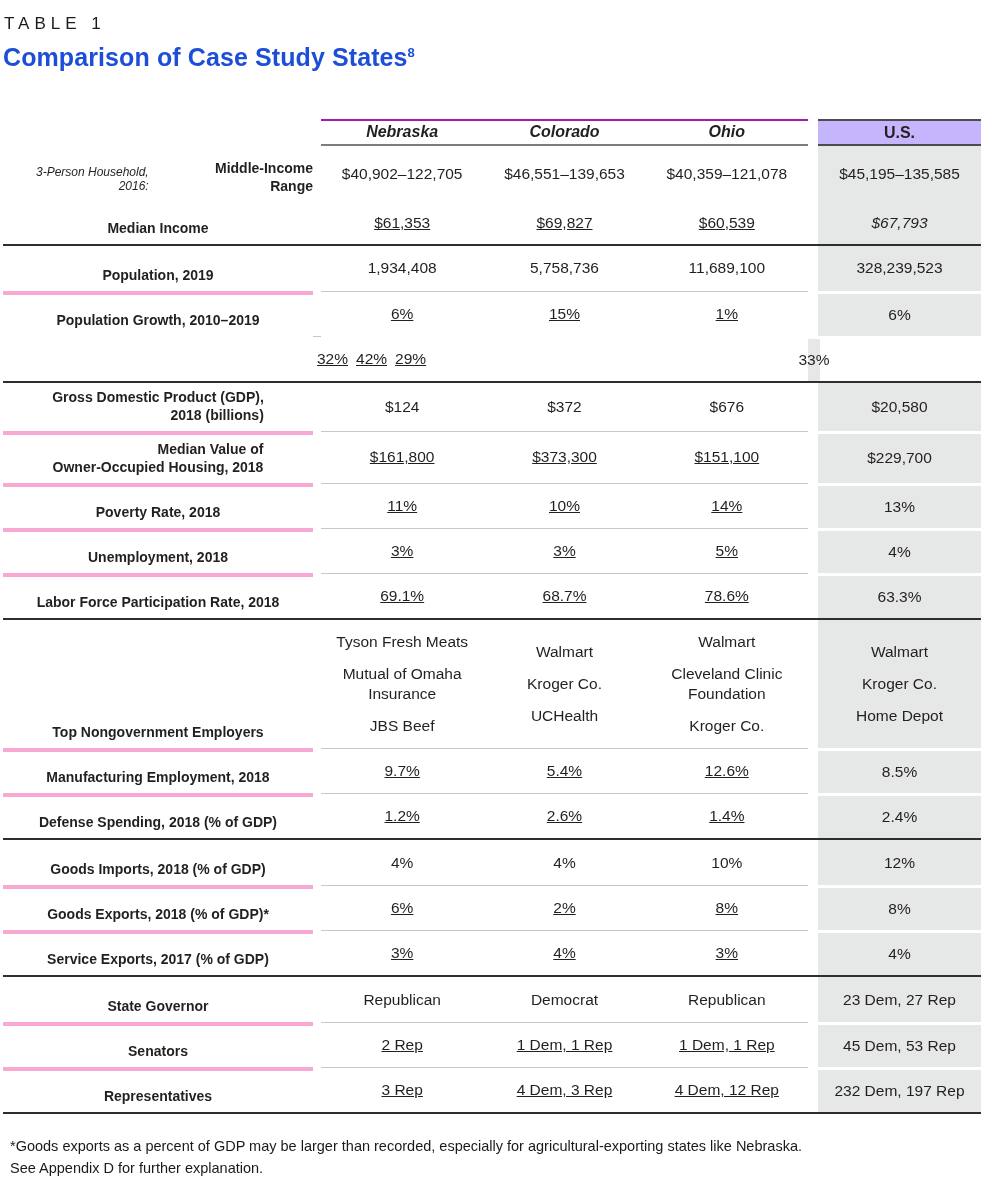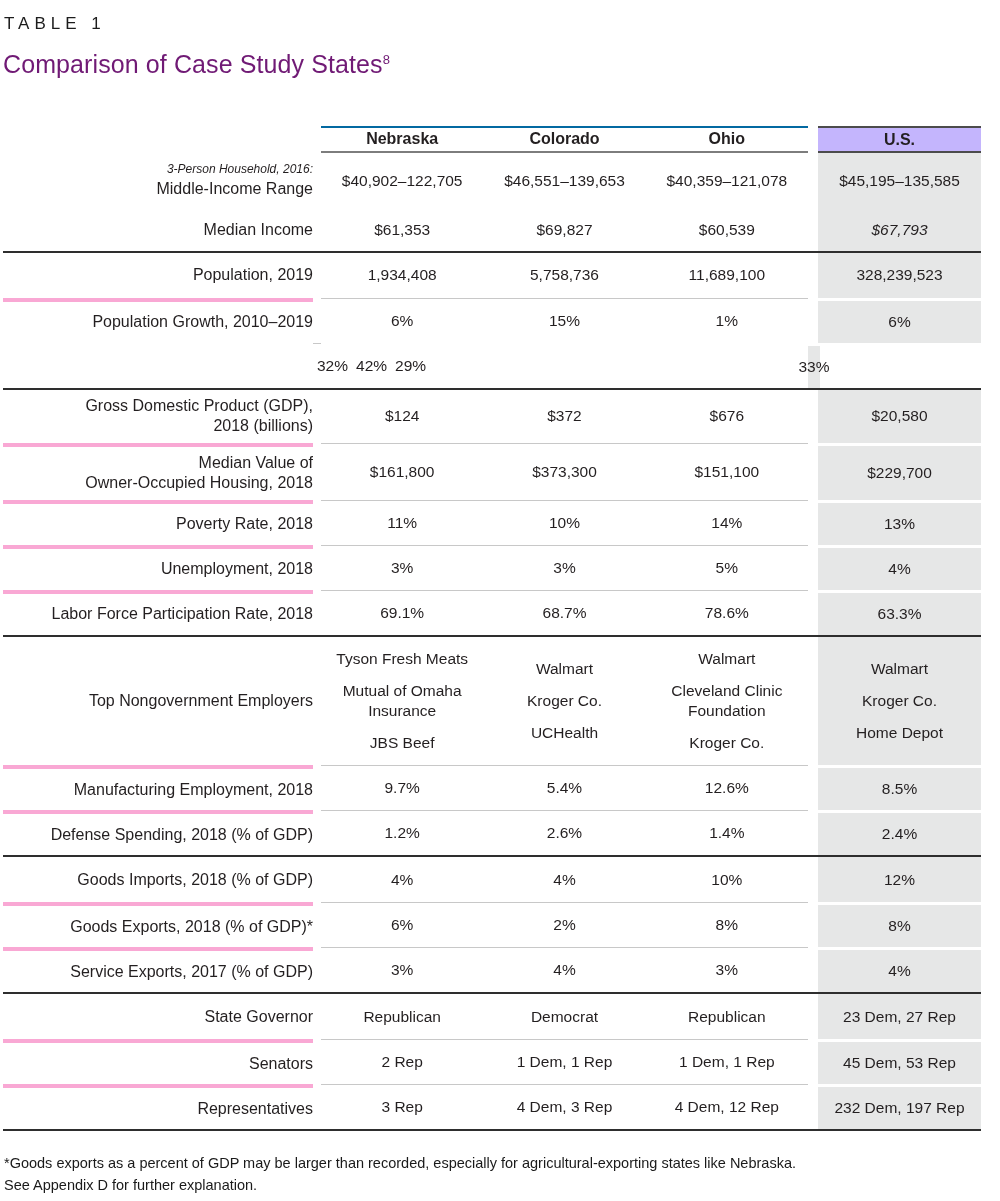--- a/index.html
+++ b/index.html
@@ -12,95 +12,96 @@
     -webkit-font-smoothing: antialiased;
   }
   .page { padding: 12px 22px 0 3px; width: 975px; }
 
   
   .eyebrow {
     font-size: 17px; letter-spacing: 5px; font-weight: 400;
     color: #1c1c1c; margin: 2px 0 8px 1px;
   }
   .heading {
-    font-size: 25px; font-weight: 400; letter-spacing: 0.1px;
-    margin: 16px 0 0 0; color: #701a75;
+    font-size: 25px; font-weight: 700; letter-spacing: 0.1px;
+    margin: 9px 0 0 0; color: #1d4ed8;
   }
   .heading sup { font-size: 13px; vertical-align: super; line-height: 0; }
 
   
   .table { margin-top: 47px; width: 978px; }
   .grid-row {
     display: grid;
     grid-template-columns: 310px 8px 487px 10px 163px;
     align-items: stretch;
   }
 
   
   .header-row { min-height: 25px; }
   .head-group {
     display: flex; align-items: flex-start;
-    border-top: 2px solid #0369a1;
+    border-top: 2px solid #a21caf;
     border-bottom: 2px solid #7d7d7d;
+    font-style: italic;
   }
   .head-cell {
     flex: 1; text-align: center; font-weight: 700; font-size: 16px;
     padding: 2px 0 3px;
   }
   .us-head {
     display: flex; align-items: center; justify-content: center;
     background: #c4b5fd;
     border-top: 2px solid #4c4c4c;
     border-bottom: 2px solid #4c4c4c;
     font-weight: 700; font-size: 16px;
   }
 
   
   .sec { border-bottom: 2.5px solid #2e2e2e; }
   .row { min-height: 45px; }
   .label-cell {
-    display: flex; flex-direction: column; justify-content: center;
-    align-items: flex-end; text-align: right; padding: 6px 0;
+    display: flex; justify-content: center;
+    align-items: flex-end; text-align: right; padding: 6px 0; gap: 20px;
   }
   .note {
     font-style: italic; font-size: 12px; font-weight: 400;
     margin-bottom: 3px; color: #231f20;
   }
   .ltext {
-    font-weight: 400; font-size: 16px; line-height: 1.28;
+    font-weight: 700; font-size: 14px; line-height: 1.28;
     white-space: pre-line;
   }
   .values { display: flex; }
   .v {
     flex: 1; display: flex; flex-direction: column;
     align-items: center; justify-content: center;
     text-align: center; font-size: 15.5px; padding: 6px 4px; line-height: 1.3;
   }
   .us-cell {
     background: #e6e7e7;
     display: flex; flex-direction: column;
     align-items: center; justify-content: center;
     text-align: left; font-size: 15.5px; padding: 6px 6px; line-height: 1.3;
   }
   .emp { margin: 6px 0; }
 
   
   .sec .row + .row .label-cell { border-top: 4px solid #f9a8d4; }
-  .sec .row + .row .values     { border-top: 1px solid #c8c8c8; }
+  .sec .row + .row .values     { border-top: 1px solid #c8c8c8; text-decoration: underline; }
   .sec .row + .row .us-cell    { border-top: 3px solid #ffffff; }
   
   .sec.nodiv .row + .row .label-cell,
   .sec.nodiv .row + .row .values { border-top: 0; }
   .sec.nodiv .row + .row .us-cell { border-top: 0; font-style: italic; }
   .sec.nodiv .row { min-height: 42px; }
   .sec.nodiv .row:first-child { min-height: 56px; }
 
   
   .footnote {
-    margin-top: 21px; margin-left: 1px;
+    margin-top: 21px; margin-left: 7px;
     font-size: 14.5px; line-height: 22px; color: #1a1a1a;
   }
 </style>
 </head>
 <body>
 
 <div class="page">
 
   <div class="eyebrow">TABLE 1</div>
   <h1 class="heading"><span>Comparison of Case Study States</span><sup>8</sup></h1>

